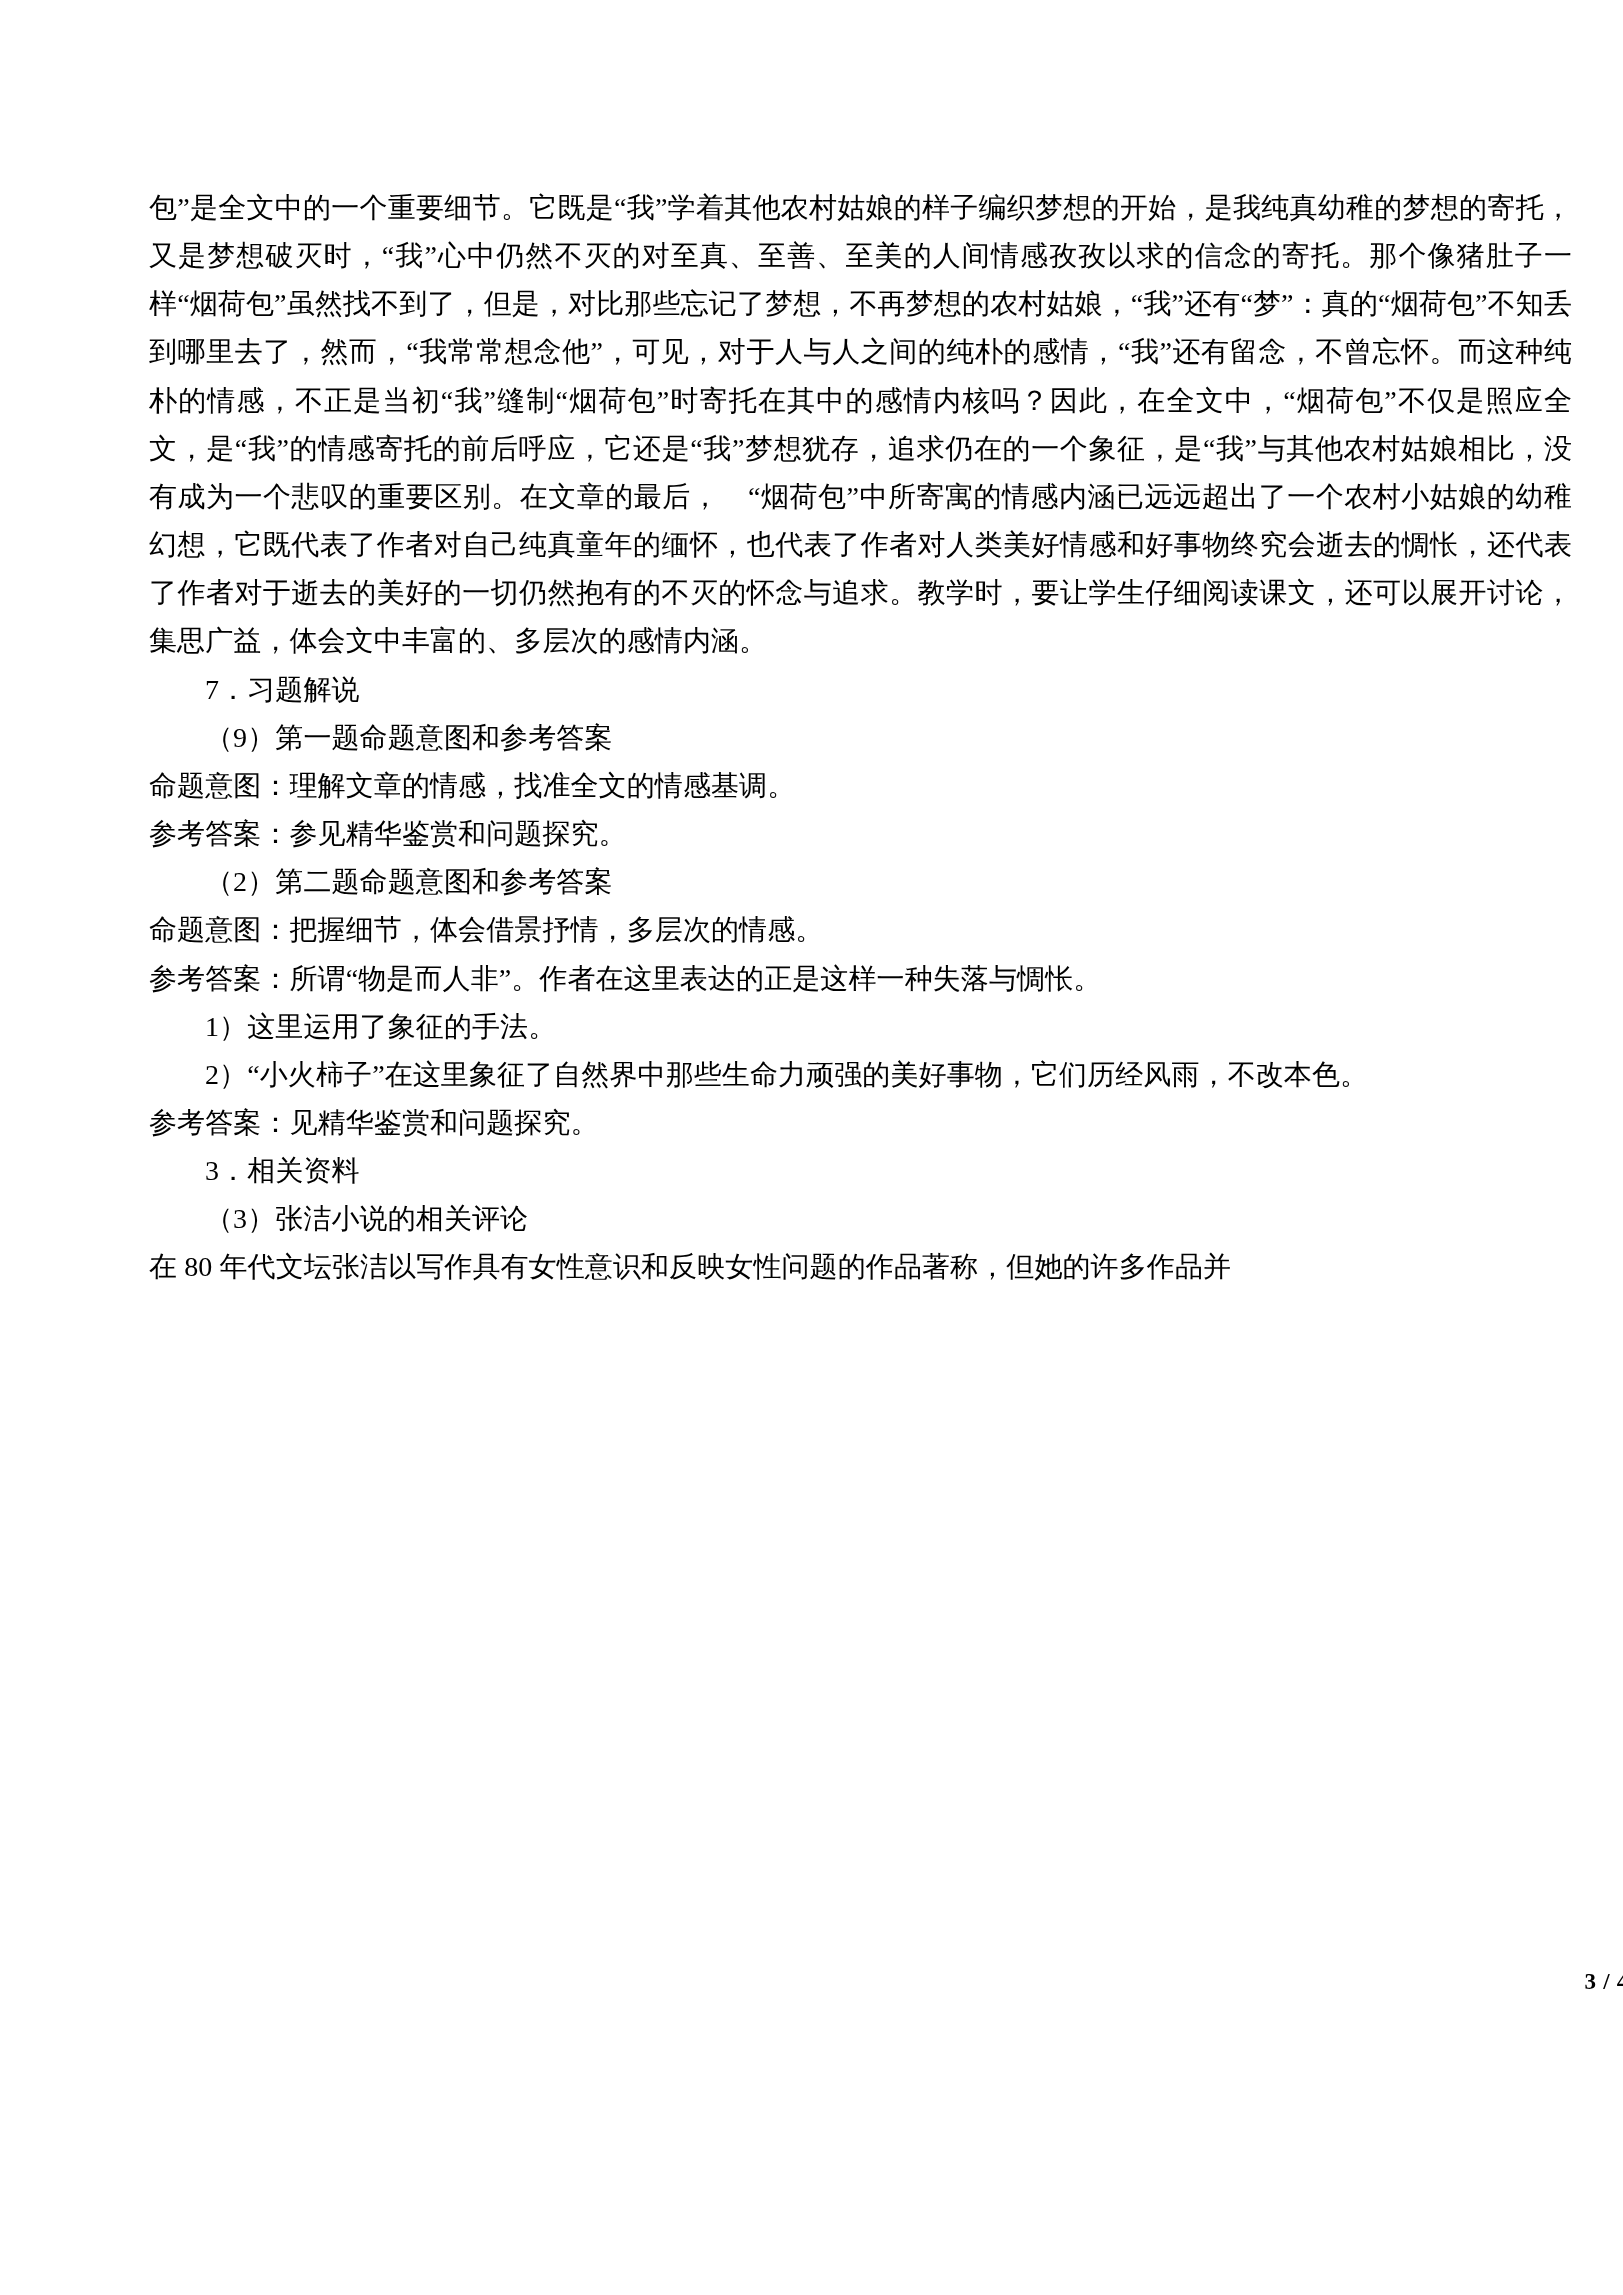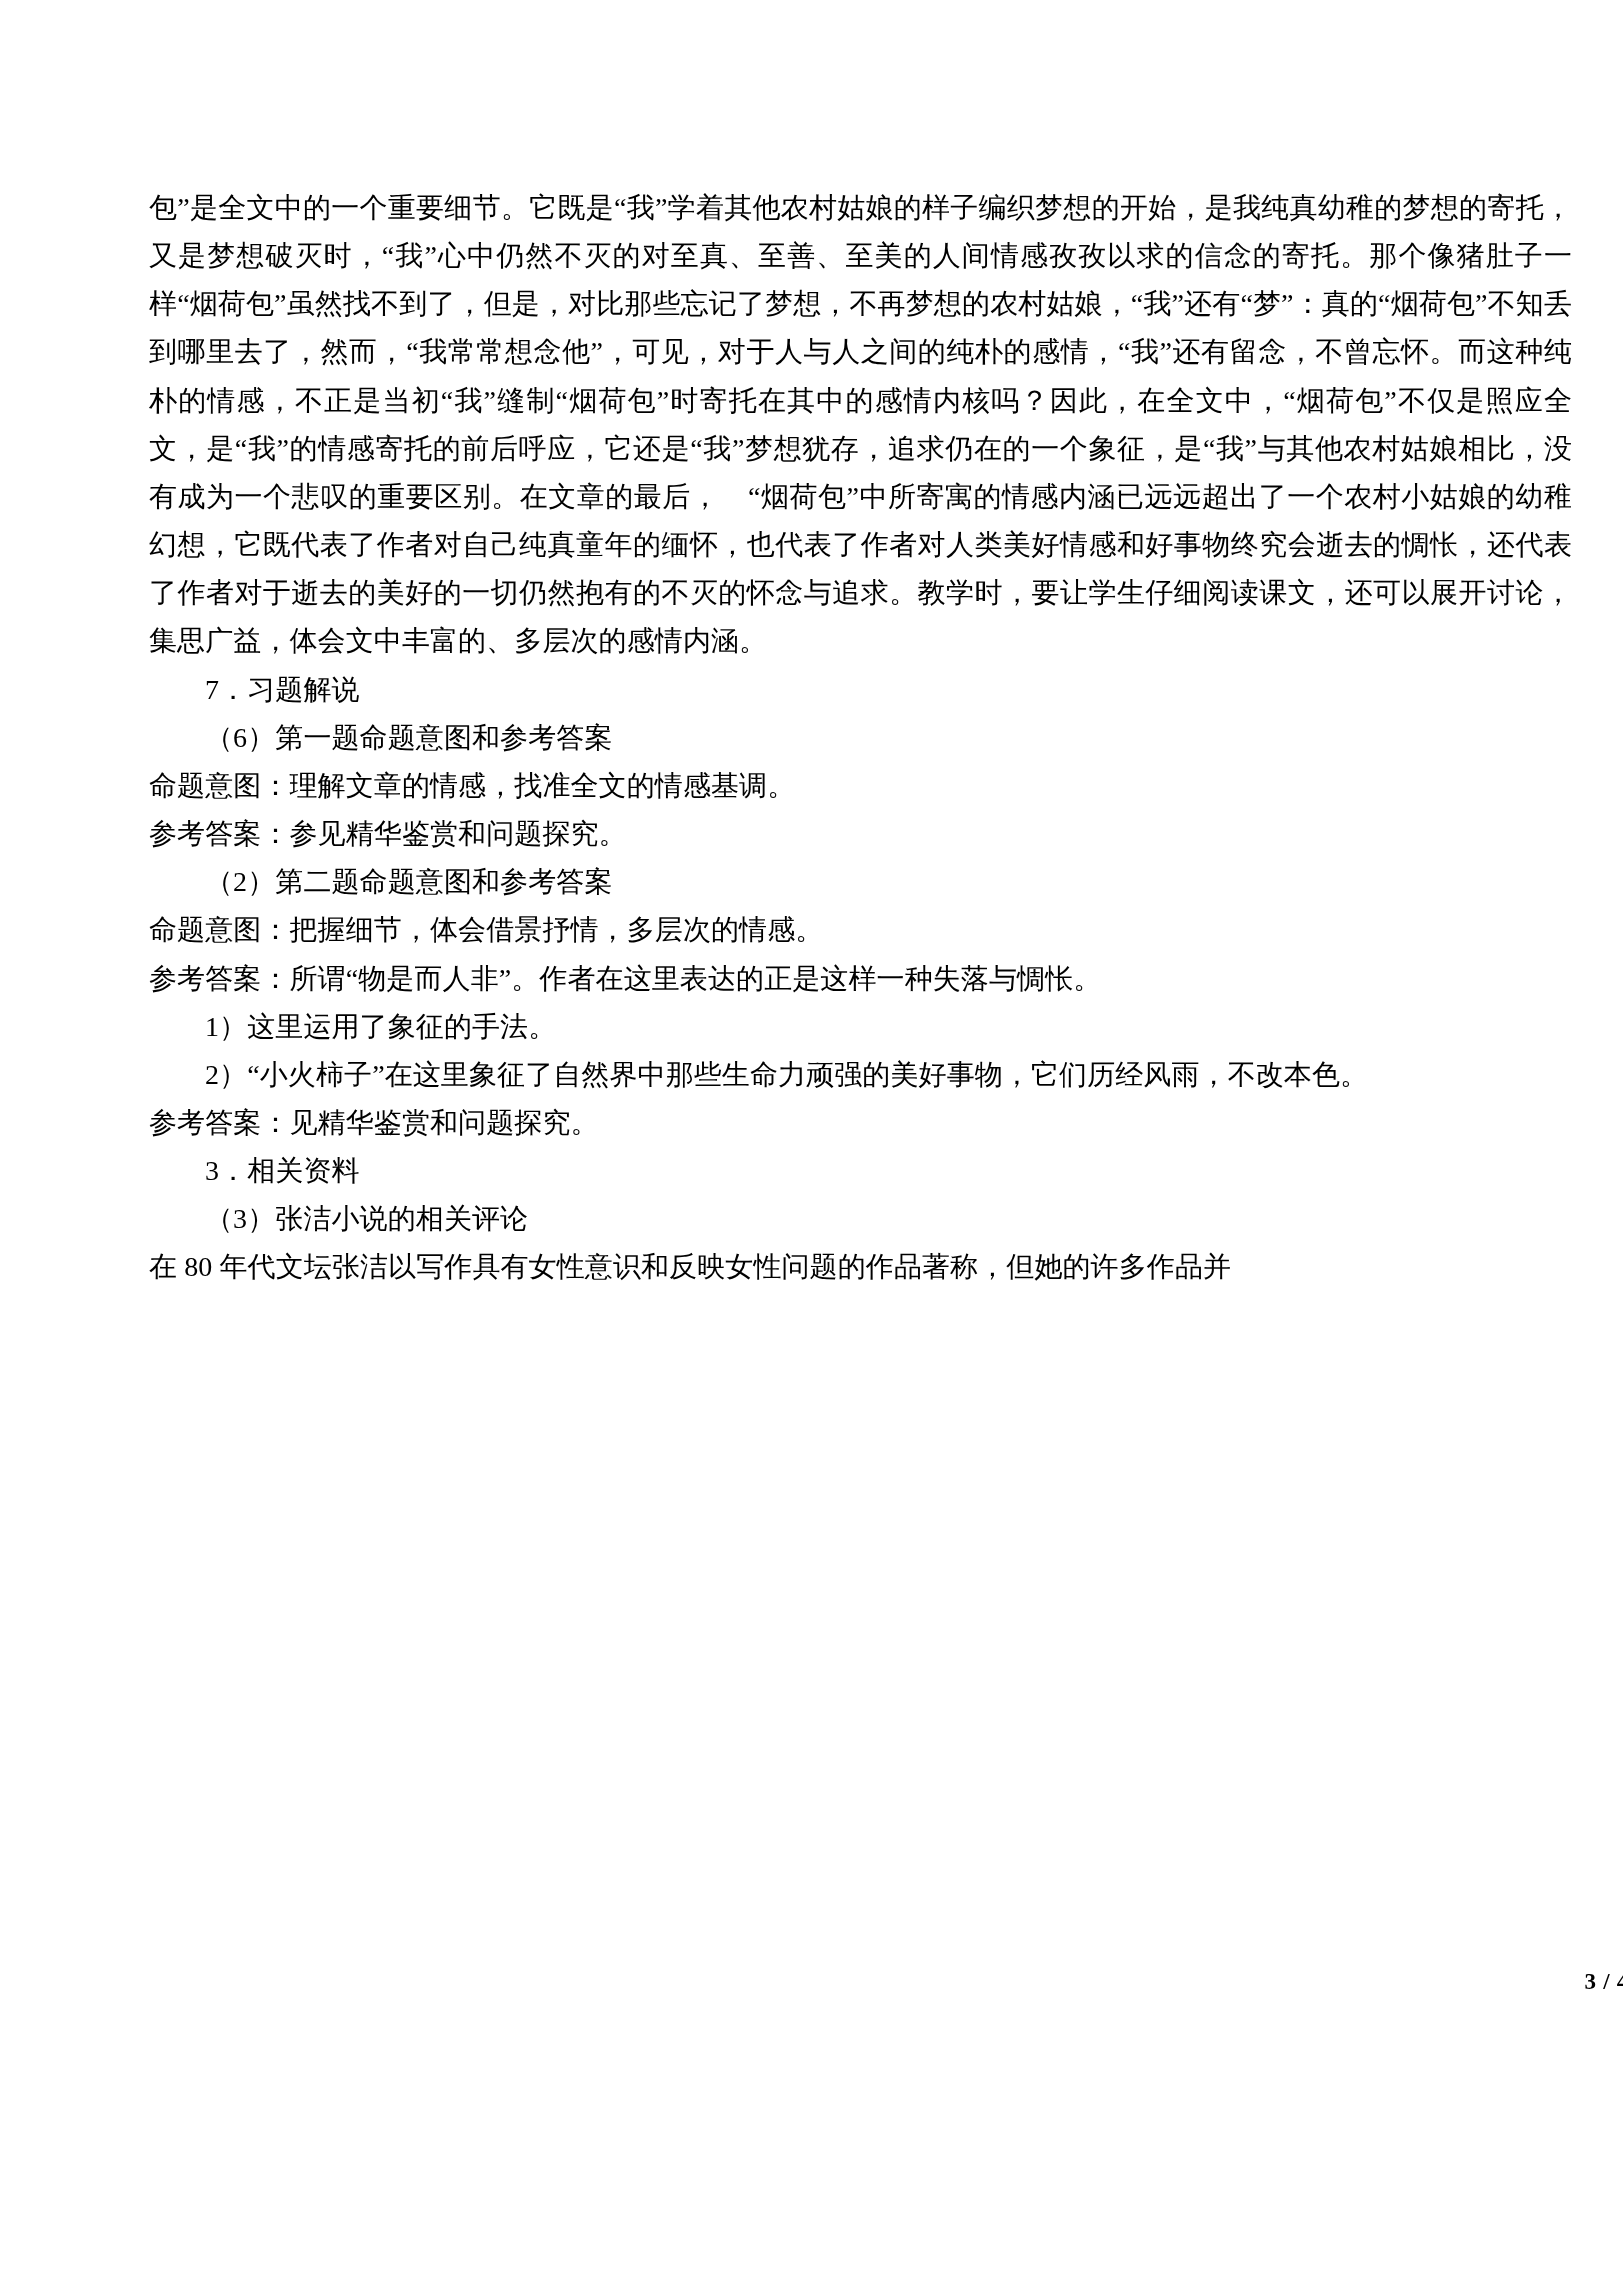--- a/index.html
+++ b/index.html
@@ -52,21 +52,21 @@
     letter-spacing: 0.7px;
   }
 </style>
 </head>
 <body>
 
 <div class="page">
   <div class="doc-body">
     <p class="block">包”是全文中的一个重要细节。它既是“我”学着其他农村姑娘的样子编织梦想的开始，是我纯真幼稚的梦想的寄托，又是梦想破灭时，“我”心中仍然不灭的对至真、至善、至美的人间情感孜孜以求的信念的寄托。那个像猪肚子一样“烟荷包”虽然找不到了，但是，对比那些忘记了梦想，不再梦想的农村姑娘，“我”还有“梦”：真的“烟荷包”不知丢到哪里去了，然而，“我常常想念他”，可见，对于人与人之间的纯朴的感情，“我”还有留念，不曾忘怀。而这种纯朴的情感，不正是当初“我”缝制“烟荷包”时寄托在其中的感情内核吗？因此，在全文中，“烟荷包”不仅是照应全文，是“我”的情感寄托的前后呼应，它还是“我”梦想犹存，追求仍在的一个象征，是“我”与其他农村姑娘相比，没有成为一个悲叹的重要区别。在文章的最后，　“烟荷包”中所寄寓的情感内涵已远远超出了一个农村小姑娘的幼稚幻想，它既代表了作者对自己纯真童年的缅怀，也代表了作者对人类美好情感和好事物终究会逝去的惆怅，还代表了作者对于逝去的美好的一切仍然抱有的不灭的怀念与追求。教学时，要让学生仔细阅读课文，还可以展开讨论，集思广益，体会文中丰富的、多层次的感情内涵。</p>
     <p class="indent">7．习题解说</p>
-    <p class="indent">（6）第一题命题意图和参考答案</p>
+    <p class="indent">（9）第一题命题意图和参考答案</p>
     <p class="block">命题意图：理解文章的情感，找准全文的情感基调。</p>
     <p class="block">参考答案：参见精华鉴赏和问题探究。</p>
     <p class="indent">（2）第二题命题意图和参考答案</p>
     <p class="block">命题意图：把握细节，体会借景抒情，多层次的情感。</p>
     <p class="block">参考答案：所谓“物是而人非”。作者在这里表达的正是这样一种失落与惆怅。</p>
     <p class="indent">1）这里运用了象征的手法。</p>
     <p class="indent">2）“小火柿子”在这里象征了自然界中那些生命力顽强的美好事物，它们历经风雨，不改本色。</p>
     <p class="block">参考答案：见精华鉴赏和问题探究。</p>
     <p class="indent">3．相关资料</p>
     <p class="indent">（3）张洁小说的相关评论</p>

